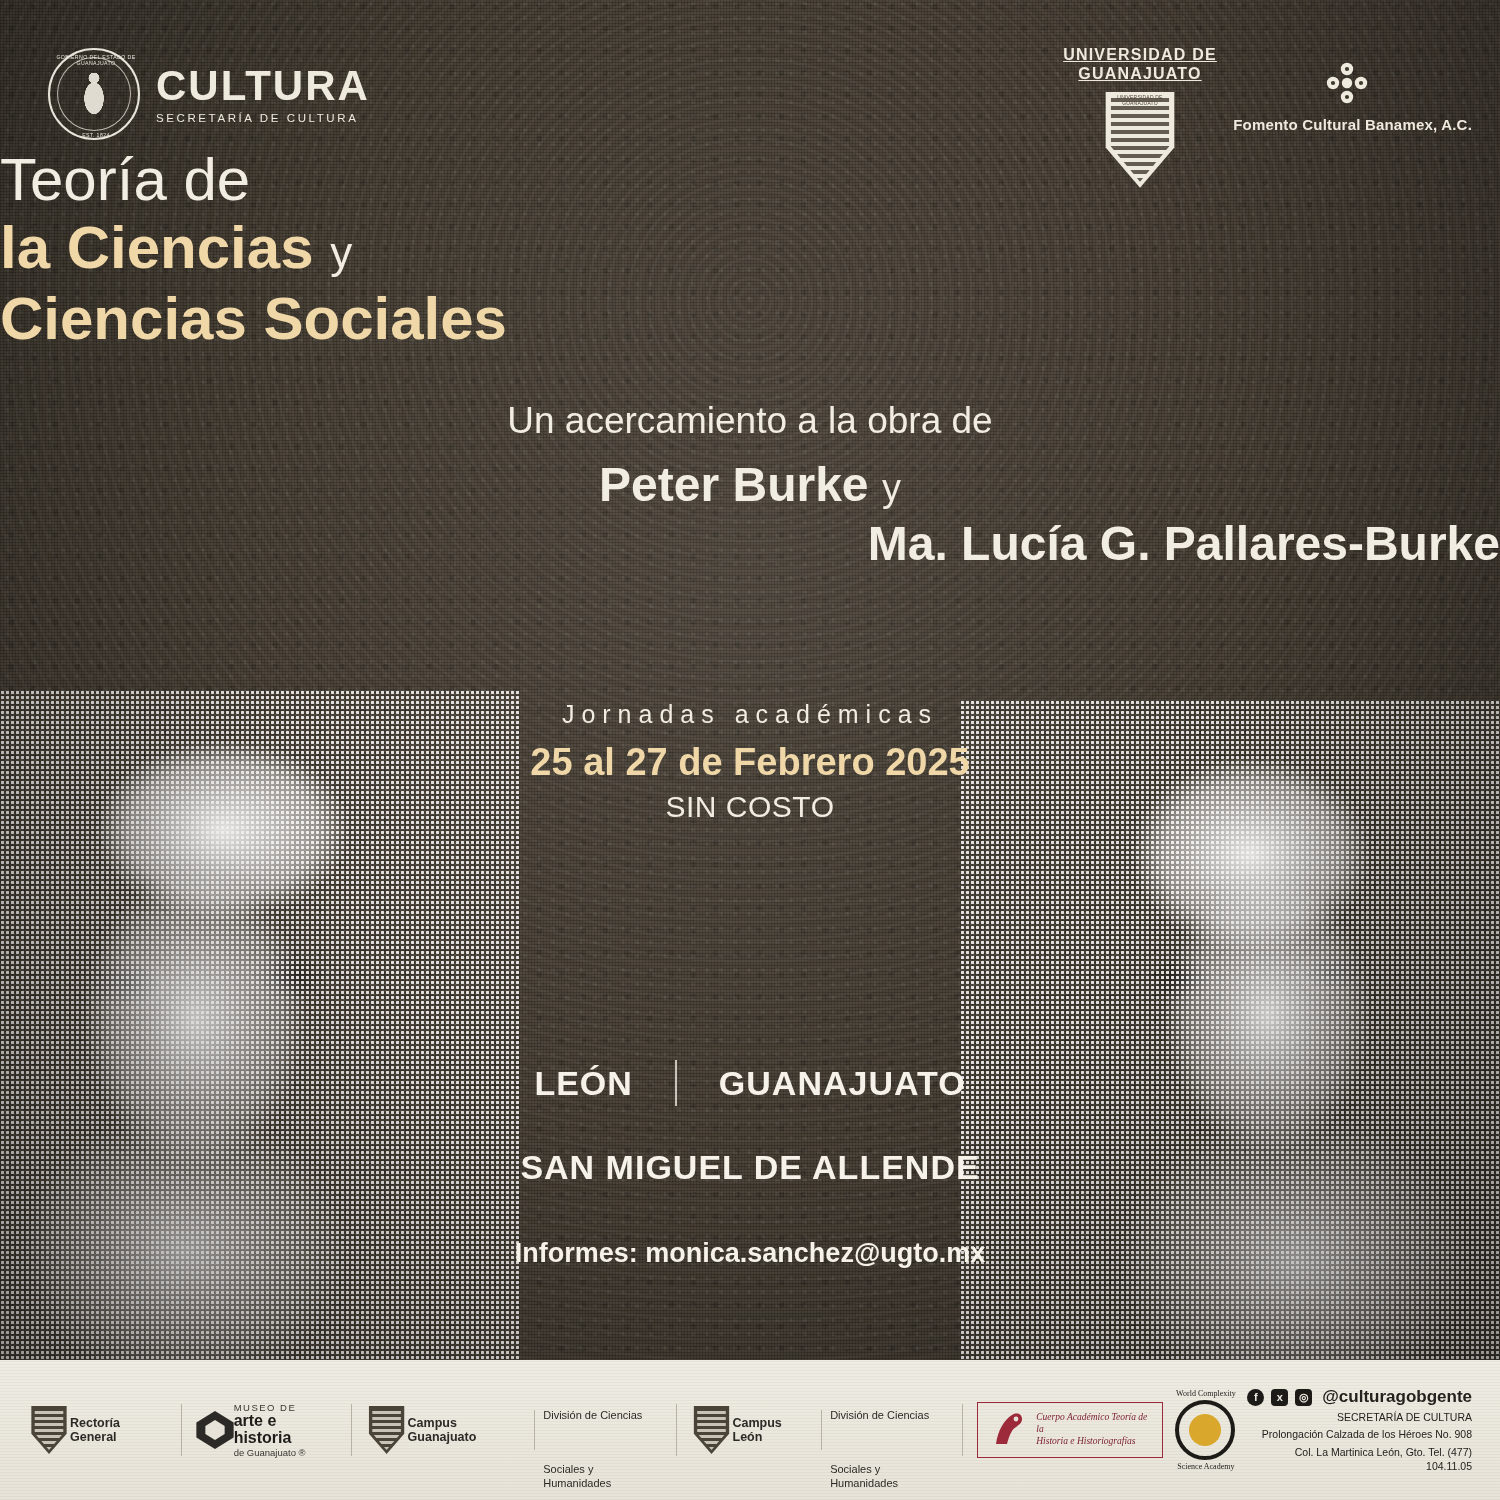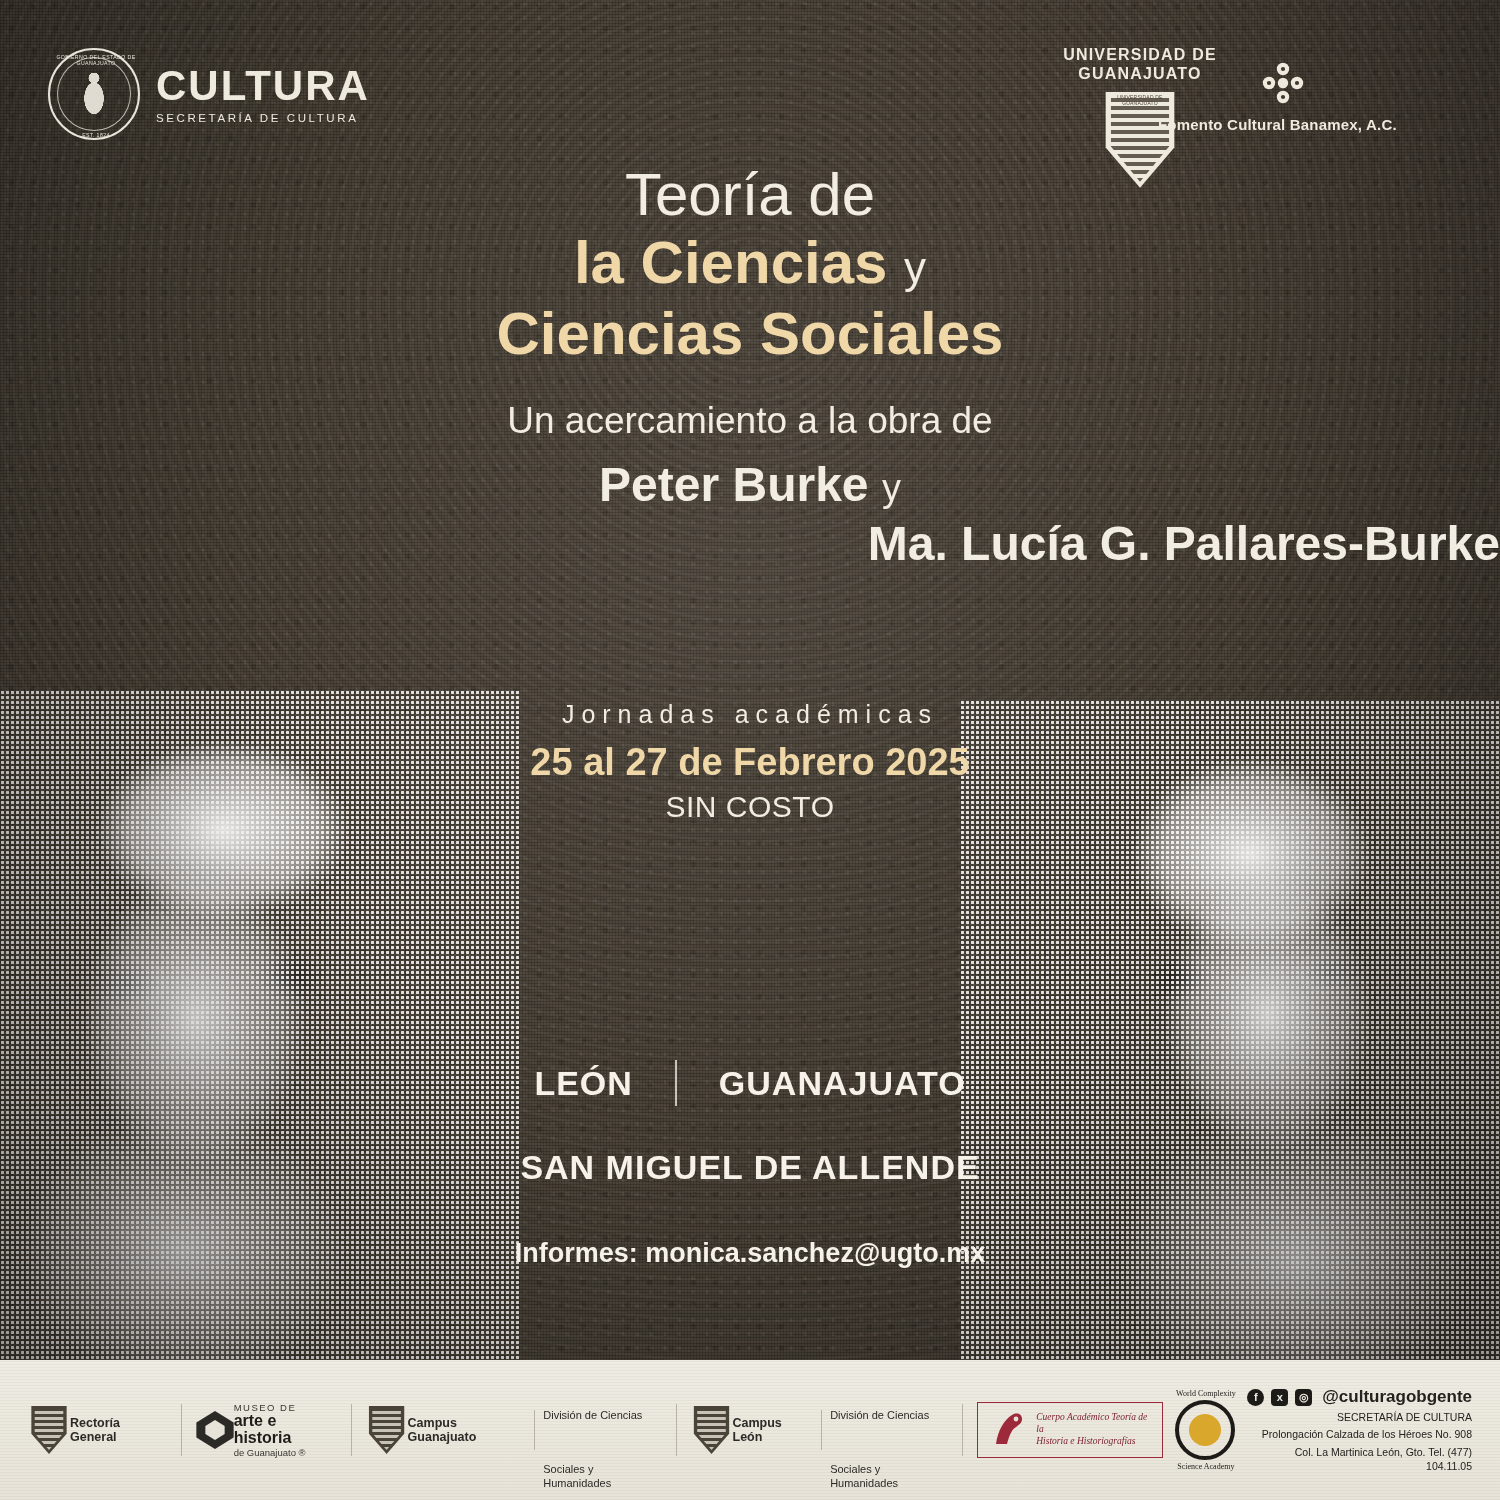--- a/index.html
+++ b/index.html
@@ -95,44 +95,44 @@
     position:absolute; left:0; top:0; width:92px; height:92px;
     font-size:5.2px; letter-spacing:.4px; color:#e9e4da;
   }
   .cst-top{ position:absolute; top:4px; left:0; width:92px; text-align:center; }
   .cst-bot{ position:absolute; bottom:4px; left:0; width:92px; text-align:center; }
   #cultura-words{ color:#efeade; }
   #cultura-words .big{ font-size:42px; font-weight:700; letter-spacing:2px; line-height:1; }
   #cultura-words .small{ font-size:11.5px; letter-spacing:2.6px; margin-top:5px; }
 
   #logo-ug { position:absolute; left:1050px; top:46px; width:180px; text-align:center; color:#efeade; }
-  #logo-ug .ug-line { font-size:16px; font-weight:700; letter-spacing:1.2px; line-height:1.18; }
+  #logo-ug .ug-line { font-size:16px; font-weight:700; letter-spacing:1.2px; line-height:1.18;text-decoration:underline; }
   #ug-shield {
     margin:8px auto 0; width:78px; height:96px;
     background:#efeade;
     clip-path:polygon(6% 0%,94% 0%,94% 58%,50% 100%,6% 58%);
     position:relative;
   }
   #ug-shield:after{
     content:""; position:absolute; inset:6px;
     background:repeating-linear-gradient(0deg,#4b4338 0 4px,#efeade 4px 8px);
     clip-path:polygon(6% 0%,94% 0%,94% 58%,50% 100%,6% 58%);
     opacity:.85;
   }
   #ug-shield-top{
     position:absolute; left:0; top:2px; width:78px; text-align:center;
     font-size:5px; color:#4b4338; letter-spacing:.2px; z-index:3;
   }
 
-  #logo-banamex { position:absolute; left:1158px; top:60px; width:250px; text-align:left; color:#efeade; }
+  #logo-banamex { position:absolute; left:1222px; top:60px; width:250px; text-align:right; color:#efeade; }
   #banamex-mark { width:46px; height:46px; margin:0 auto 10px; position:relative; }
   #logo-banamex .bx-label{ font-size:15px; font-weight:700; letter-spacing:.2px; }
 
   
-  #headline { position:absolute; left:0; top:163px; width:1500px; text-align:center; }
+  #headline { position:absolute; left:0; top:148px; width:1500px; }
   #headline .l1 { font-size:60px; color:#f2ede2; font-weight:400; line-height:1.08; }
   #headline .l2 { font-size:60px; font-weight:700; color:#f0d7a8; line-height:1.18; }
   #headline .l2 .y { color:#f2ede2; font-weight:400; font-size:44px; }
   #headline .l3 { font-size:60px; font-weight:700; color:#f0d7a8; line-height:1.18; }
 
   #subhead { position:absolute; left:0; top:400px; width:1500px; text-align:center; color:#f2ede2; }
   #subhead .s1 { font-size:37px; font-weight:400; }
   #subhead .s2 { font-size:48px; font-weight:700; margin-top:14px; line-height:1.22; }
   #subhead .s2 .y { font-weight:400; font-size:38px; }
   #subhead .s3 { font-size:48px; font-weight:700; line-height:1.22;text-align:right; }

